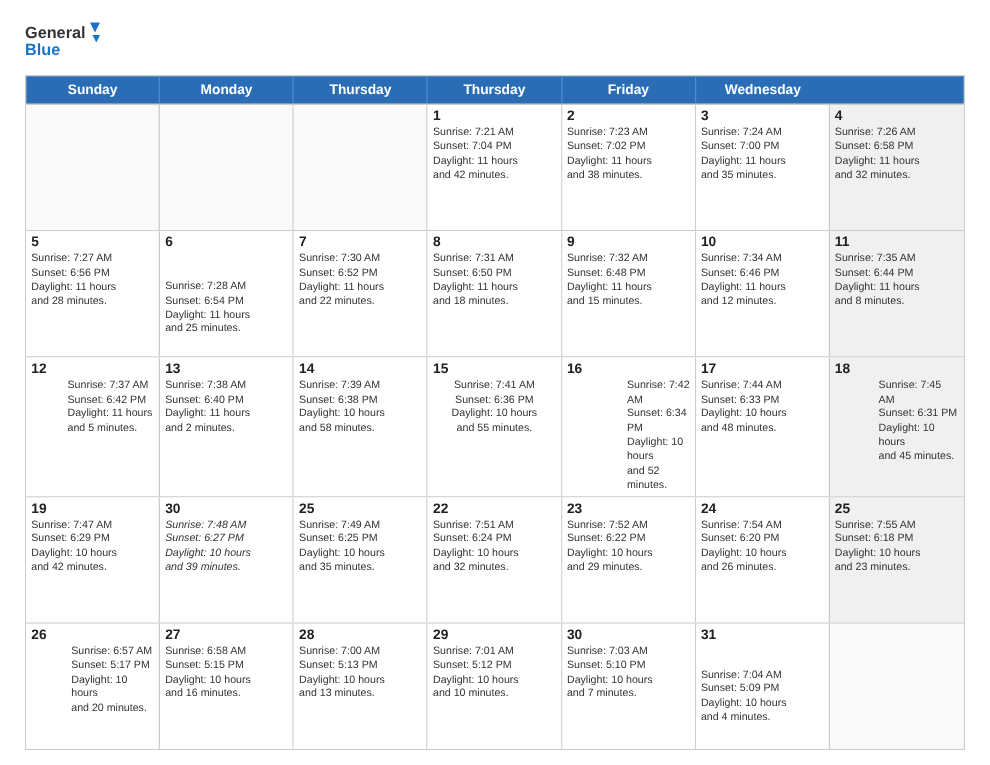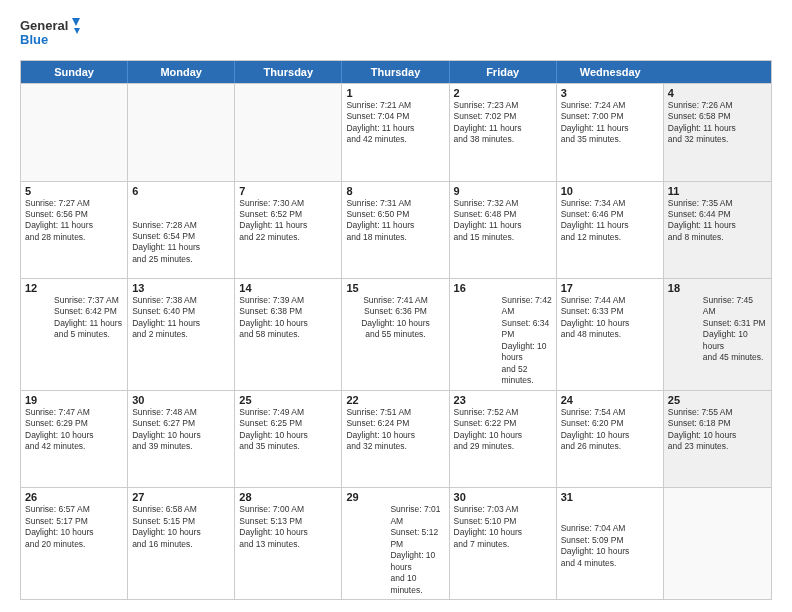--- a/index.html
+++ b/index.html
@@ -265,21 +265,21 @@
         <div class="cal-row">
           <div class="cal-cell">
             <span class="day-num">19</span>
             <div class="cell-text" style="white-space: pre-line;">Sunrise: 7:47 AM
 Sunset: 6:29 PM
 Daylight: 10 hours
 and 42 minutes.</div>
           </div>
           <div class="cal-cell">
             <span class="day-num">30</span>
-            <div class="cell-text" style="white-space: pre-line;">Sunrise: 7:48 AM
+            <div class="cell-text" style="white-space: pre-line; font-style: italic;">Sunrise: 7:48 AM
 Sunset: 6:27 PM
 Daylight: 10 hours
 and 39 minutes.</div>
           </div>
           <div class="cal-cell">
             <span class="day-num">25</span>
             <div class="cell-text" style="white-space: pre-line;">Sunrise: 7:49 AM
 Sunset: 6:25 PM
 Daylight: 10 hours
 and 35 minutes.</div>
@@ -309,42 +309,42 @@
             <span class="day-num">25</span>
             <div class="cell-text" style="white-space: pre-line;">Sunrise: 7:55 AM
 Sunset: 6:18 PM
 Daylight: 10 hours
 and 23 minutes.</div>
           </div>
         </div>
         <div class="cal-row">
           <div class="cal-cell">
             <span class="day-num">26</span>
-            <div class="cell-text" style="white-space: pre-line;">Sunrise: 6:57 AM
+            <div class="cell-text" style="white-space: pre-line; margin-left: 32px;">Sunrise: 6:57 AM
 Sunset: 5:17 PM
 Daylight: 10 hours
 and 20 minutes.</div>
           </div>
           <div class="cal-cell">
             <span class="day-num">27</span>
             <div class="cell-text" style="white-space: pre-line;">Sunrise: 6:58 AM
 Sunset: 5:15 PM
 Daylight: 10 hours
 and 16 minutes.</div>
           </div>
           <div class="cal-cell">
             <span class="day-num">28</span>
             <div class="cell-text" style="white-space: pre-line;">Sunrise: 7:00 AM
 Sunset: 5:13 PM
 Daylight: 10 hours
 and 13 minutes.</div>
           </div>
           <div class="cal-cell">
             <span class="day-num">29</span>
-            <div class="cell-text" style="white-space: pre-line; margin-left: 44px;">Sunrise: 7:01 AM
+            <div class="cell-text" style="white-space: pre-line;">Sunrise: 7:01 AM
 Sunset: 5:12 PM
 Daylight: 10 hours
 and 10 minutes.</div>
           </div>
           <div class="cal-cell">
             <span class="day-num">30</span>
             <div class="cell-text" style="white-space: pre-line;">Sunrise: 7:03 AM
 Sunset: 5:10 PM
 Daylight: 10 hours
 and 7 minutes.</div>

